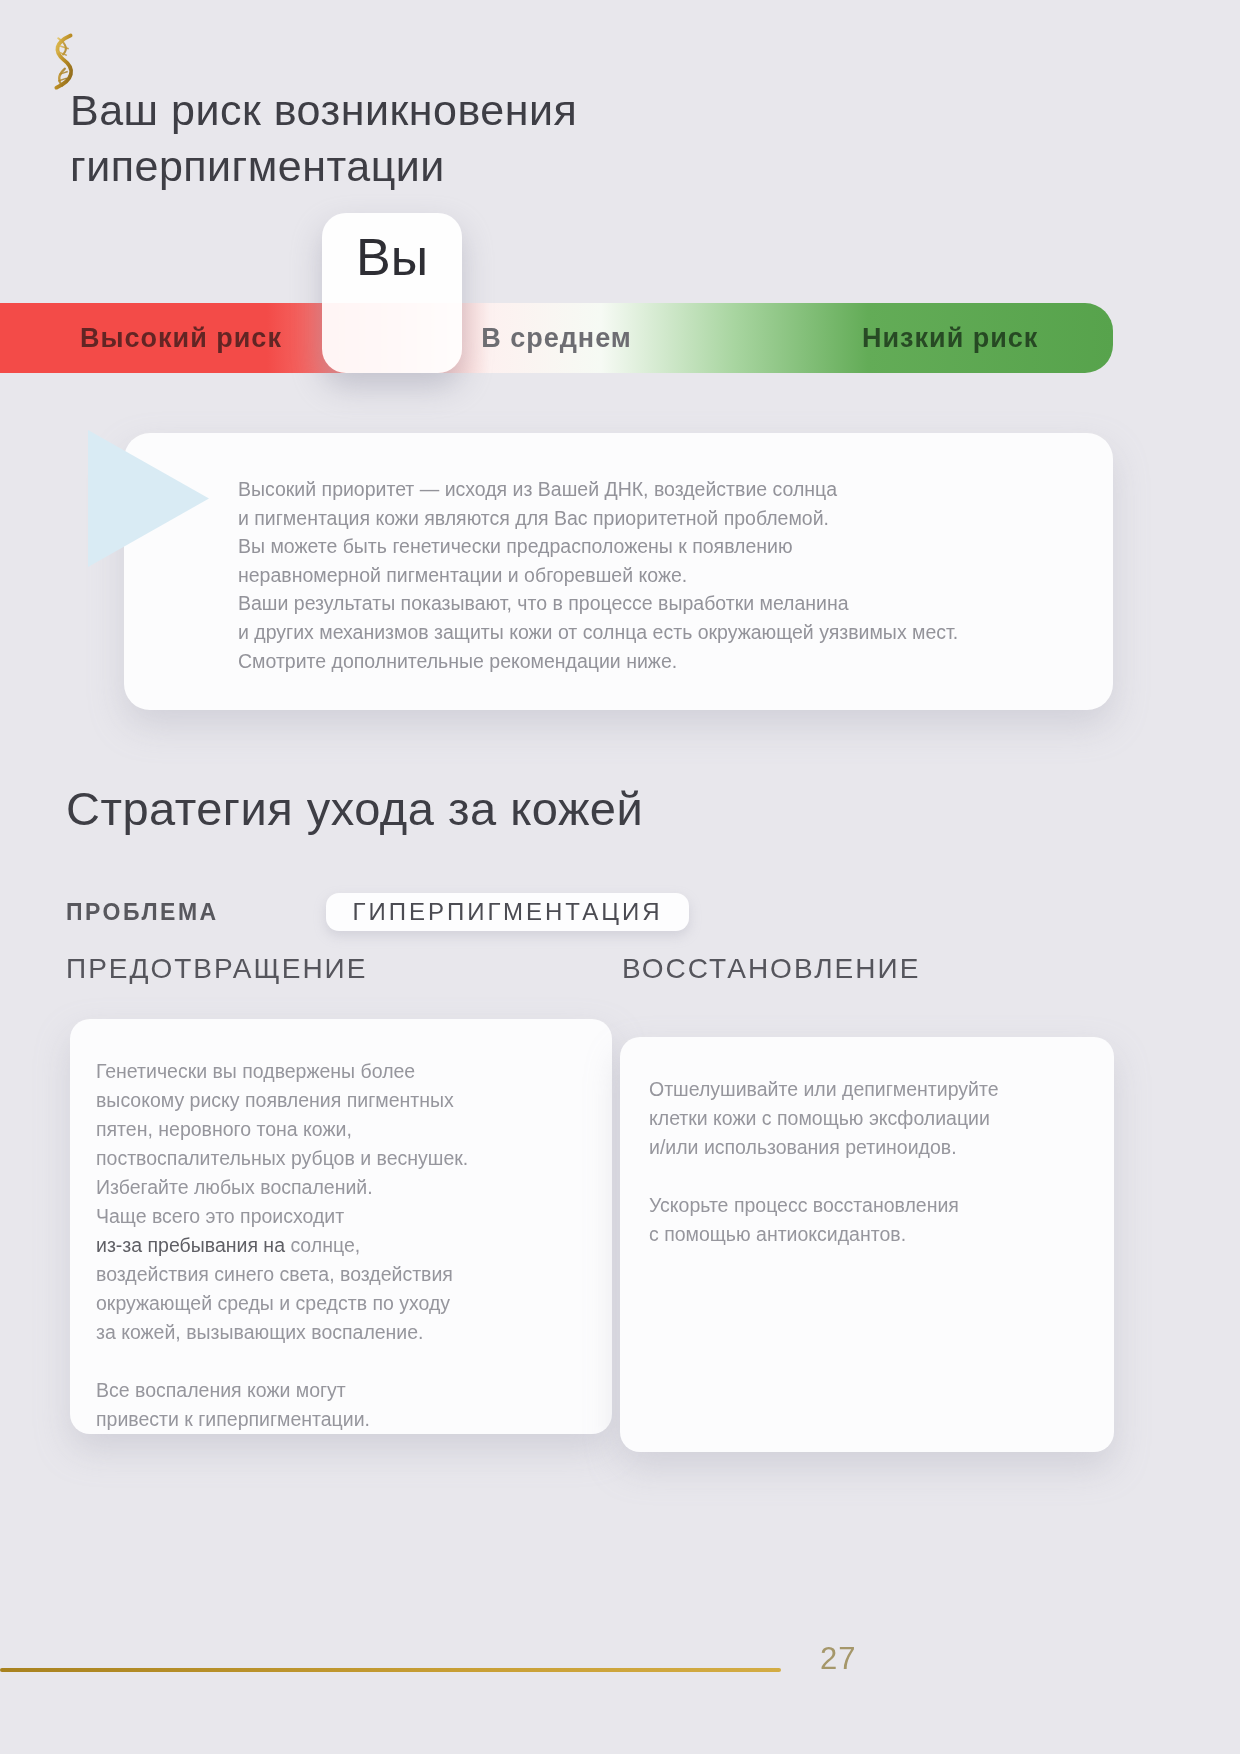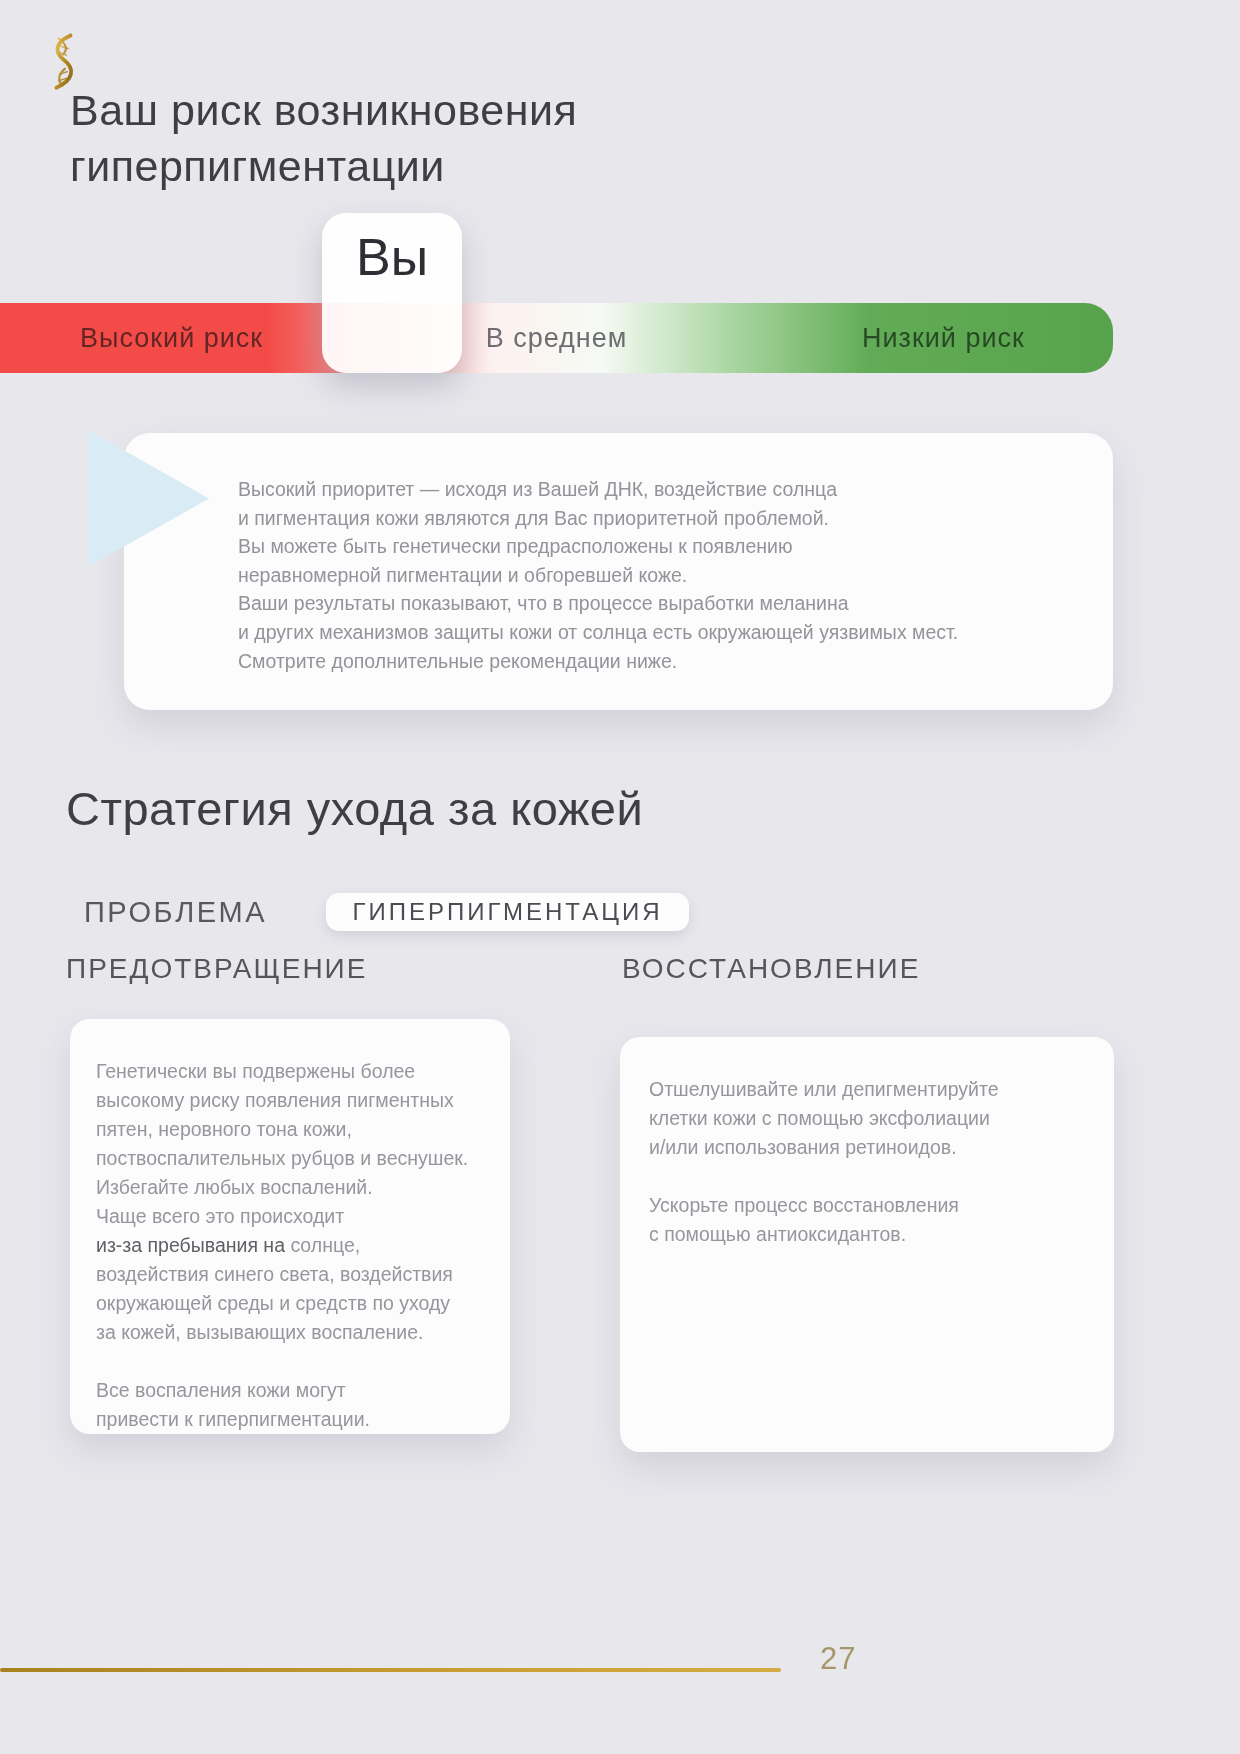--- a/index.html
+++ b/index.html
@@ -8,50 +8,50 @@
   
   .logo{position:absolute;left:44px;top:32px;width:38px;height:60px;}
   .page-title{position:absolute;left:70px;top:82px;font-size:43px;line-height:56px;
         font-weight:300;letter-spacing:.5px;color:#3e3e45;}
   
   .risk-bar{position:absolute;left:0;top:303px;width:1113px;height:70px;
         border-radius:0 28px 28px 0;
         background:linear-gradient(90deg,#f34b48 0%,#f34b48 24%,#f7a19d 36%,#fdf1f0 44%,
                    #f6faf4 54%,#a8d5a0 66%,#63ac57 78%,#57a34c 100%);}
   .risk-label{position:absolute;top:0;height:70px;display:flex;align-items:center;
-        font-size:27px;font-weight:400;letter-spacing:1px;}
+        font-size:27px;font-weight:700;letter-spacing:1px;}
   .risk-label.high{left:80px;color:rgba(42,22,22,.72);}
   .risk-label.mid{left:0;width:1113px;justify-content:center;color:#6d6d72;}
   .risk-label.low{left:862px;color:rgba(20,42,20,.75);}
   .you-marker{position:absolute;left:322px;top:213px;width:140px;height:160px;
         background:rgba(255,255,255,.93);border-radius:24px;z-index:3;
         box-shadow:0 14px 30px rgba(150,150,168,.45);display:flex;justify-content:center;}
   .you-marker .you-text{margin-top:14px;font-size:52px;font-weight:300;color:#2e2e34;}
   
   .summary-card{position:absolute;left:124px;top:433px;width:989px;height:277px;
         background:#fcfcfd;border-radius:26px;box-shadow:0 16px 34px rgba(168,168,184,.35);}
   .summary-text{position:absolute;left:114px;top:42px;right:40px;
         font-size:19.5px;line-height:28.6px;font-weight:300;color:#93939a;}
   .pointer-triangle{position:absolute;left:88px;top:430px;width:121px;height:137px;
         background:#d9ebf4;clip-path:polygon(0 0,100% 50%,0 100%);z-index:4;}
   
   .strategy-title{position:absolute;left:66px;top:781px;font-size:47px;font-weight:300;
         letter-spacing:.5px;color:#3e3e45;}
-  .problem-label{position:absolute;left:84px;top:893px;height:38px;display:flex;align-items:center;
-        font-size:29px;font-weight:400;letter-spacing:2.5px;color:#58585e;}
+  .problem-label{position:absolute;left:66px;top:893px;height:38px;display:flex;align-items:center;
+        font-size:23px;font-weight:700;letter-spacing:2.5px;color:#58585e;}
   .problem-badge{position:absolute;left:326px;top:893px;width:363px;height:38px;
         background:#fdfdfe;border-radius:13px;box-shadow:0 5px 12px rgba(168,168,184,.35);
         display:flex;align-items:center;justify-content:center;}
   .problem-badge span{font-size:24px;font-weight:300;letter-spacing:3px;color:#4b4b52;}
   .col-header{position:absolute;top:953px;font-size:28px;font-weight:300;letter-spacing:2px;color:#55555c;}
   .col-header.prevention{left:66px;}
   .col-header.restore{left:622px;}
   .strategy-card{position:absolute;top:1019px;height:415px;background:#fcfcfd;border-radius:20px;
         box-shadow:0 16px 34px rgba(168,168,184,.35);box-sizing:border-box;}
-  .strategy-card.left{left:70px;width:440px;padding:38px 20px 0 26px;}
+  .strategy-card.left{left:70px;width:542px;padding:38px 20px 0 26px;}
   .strategy-card.right{left:620px;width:494px;padding:38px 20px 0 29px;margin-top:18px;}
   .card-text{font-size:19.5px;line-height:29px;font-weight:300;color:#96969d;}
   .card-text .para{margin:0 0 29px 0;}
   .card-text .em{color:#5f5f65;font-weight:400;}
   
   .footer-rule{position:absolute;left:0;top:1668px;width:781px;height:4px;border-radius:2px;
         background:linear-gradient(90deg,#a8821f,#c89f35 60%,#d3ac44);}
   .page-number{position:absolute;left:820px;top:1641px;font-size:31px;font-weight:300;
         color:#a5976a;letter-spacing:1px;}
 </style>

